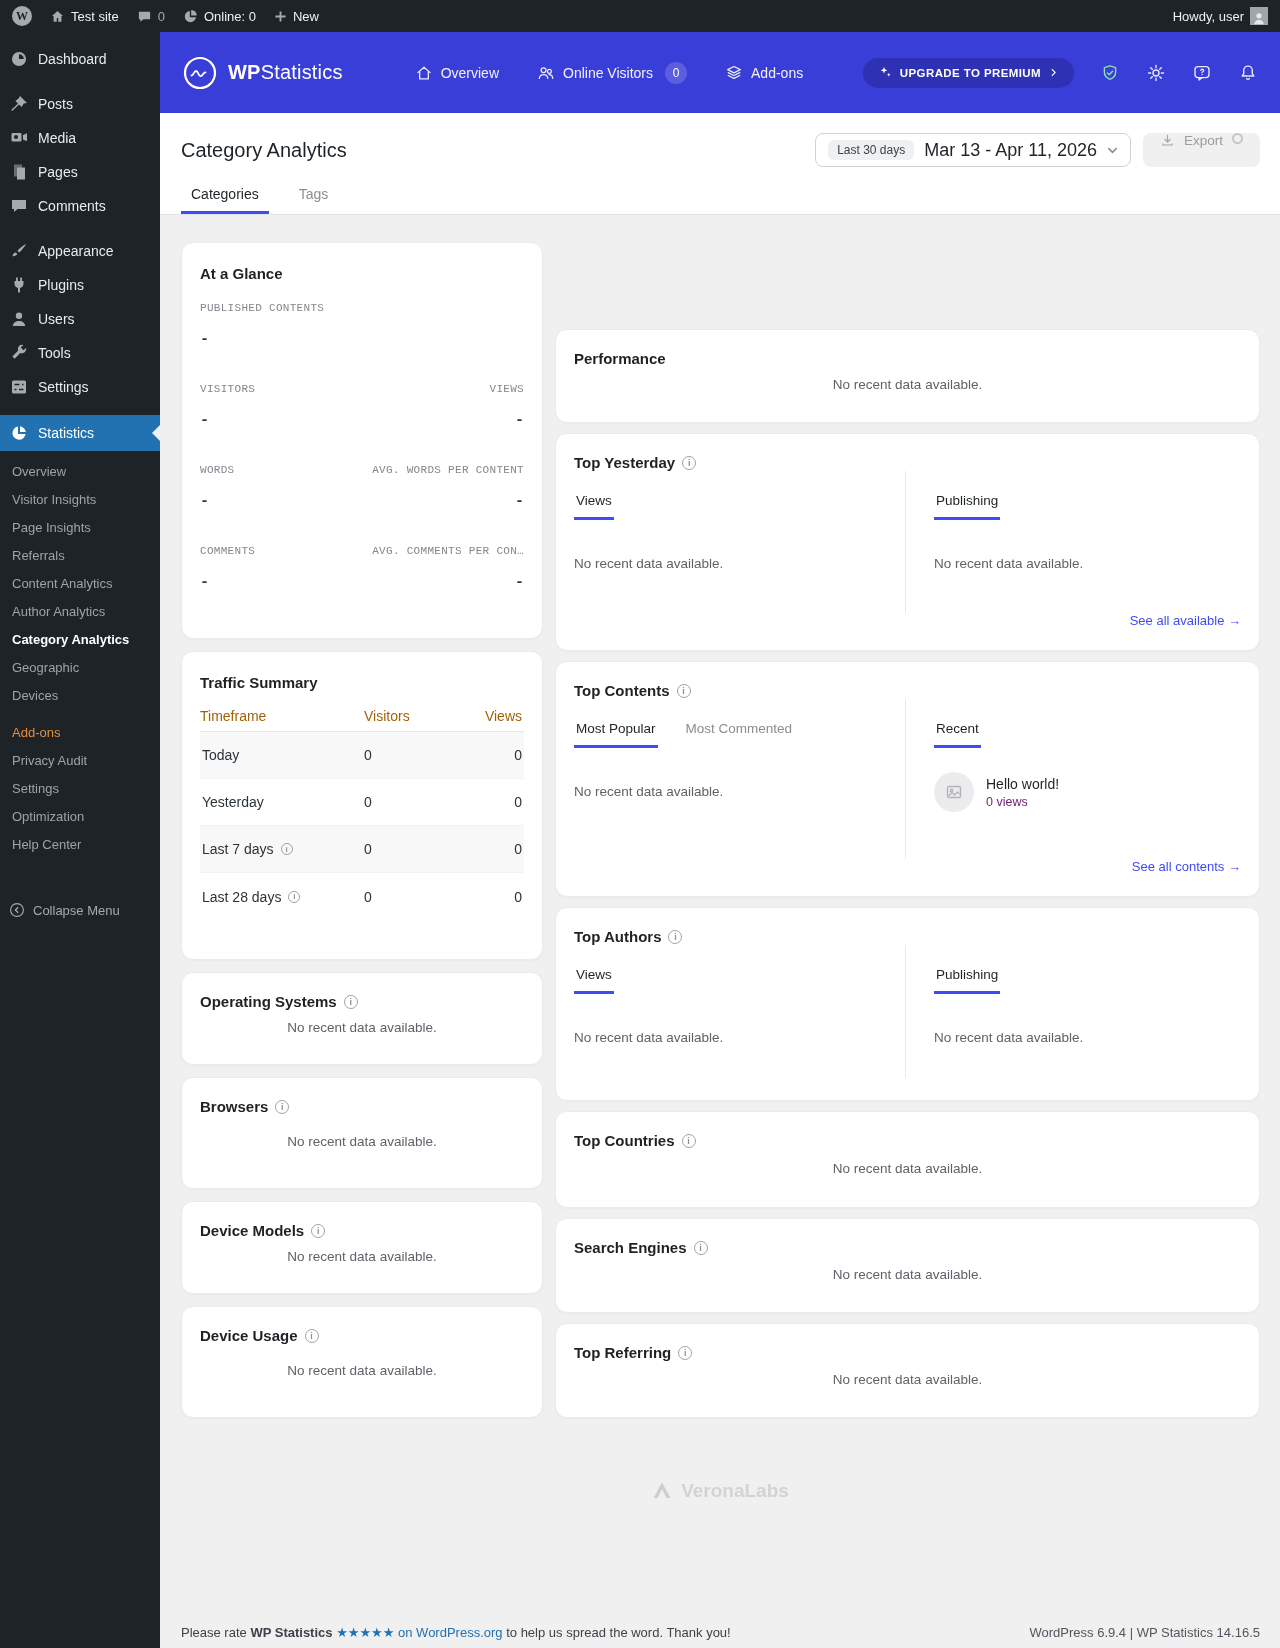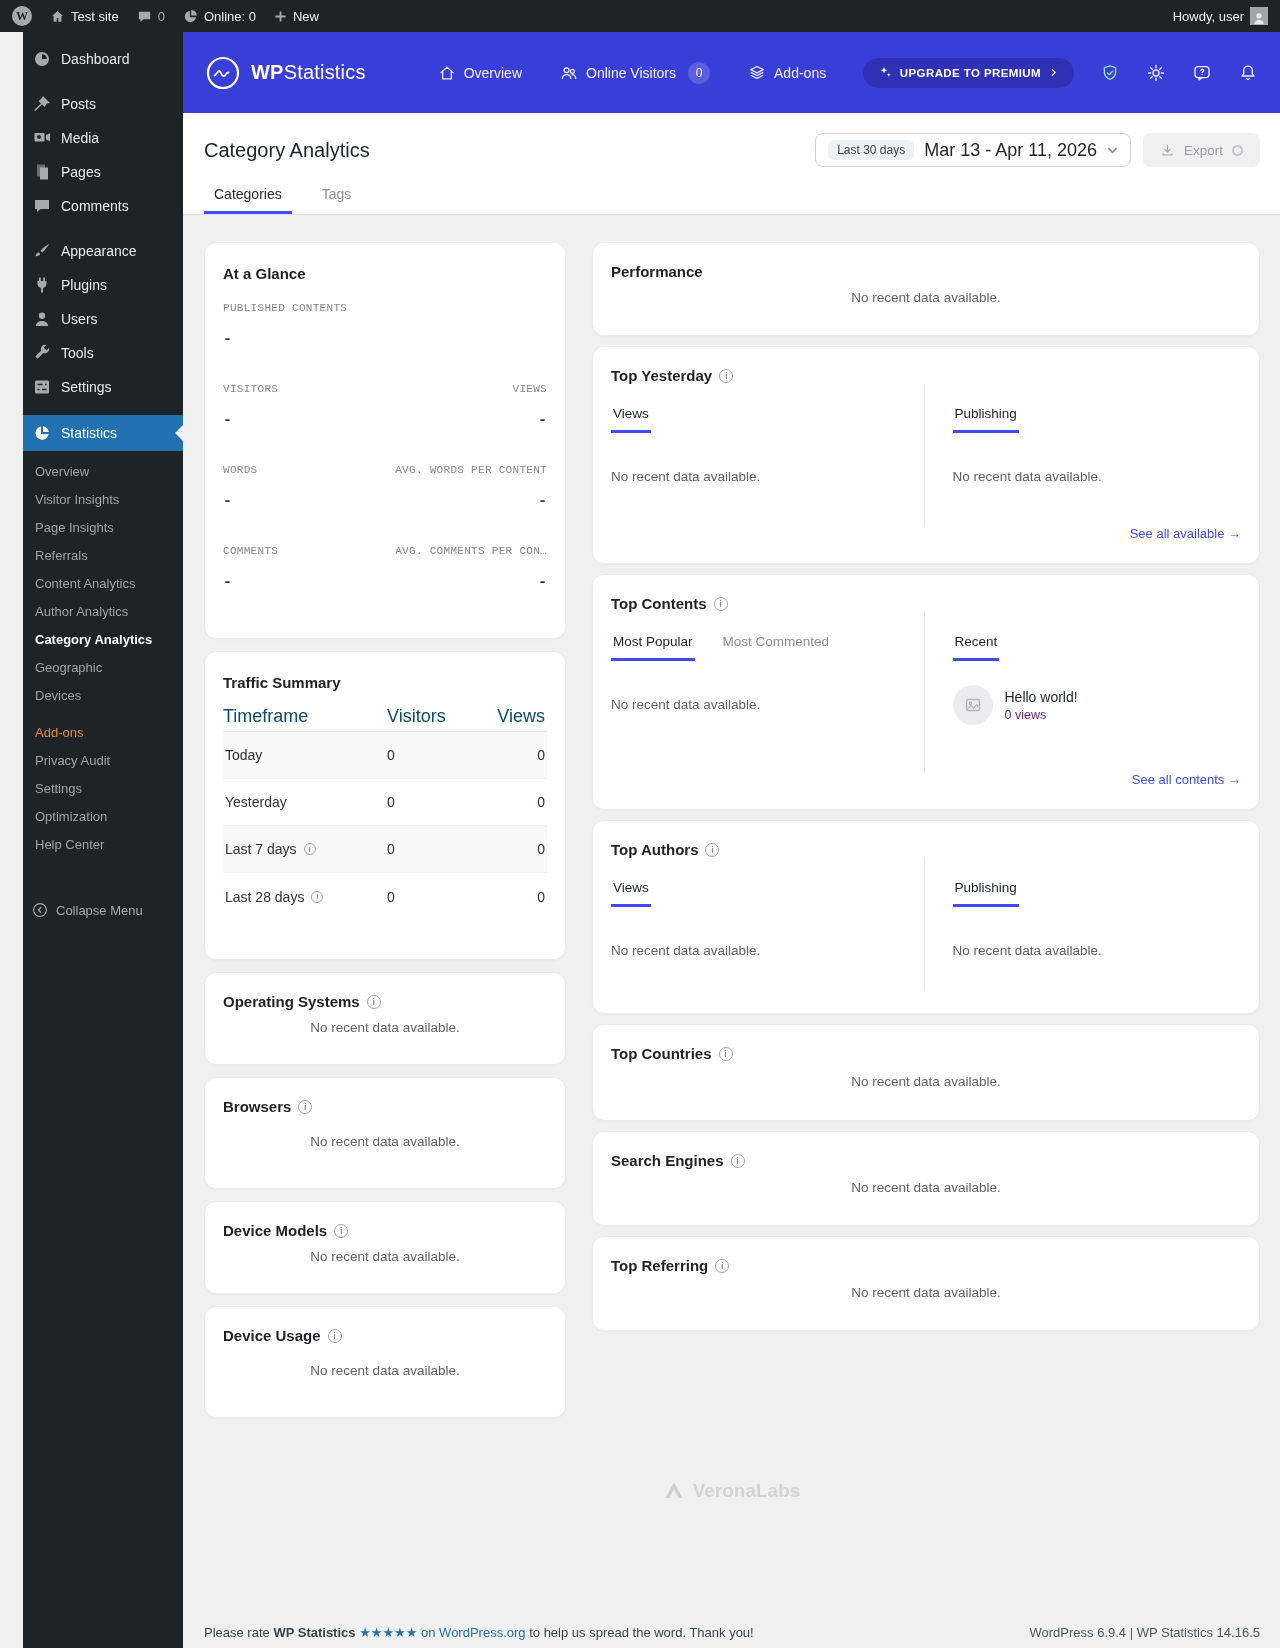--- a/index.html
+++ b/index.html
@@ -21,21 +21,21 @@
     font-size:13px;
   }
   .adminbar .grp { display:flex; align-items:center; gap:6px; }
   .adminbar .dim { color:#a7aaad; }
   .adminbar .spacer { flex:1; }
   .wp-logo-circle { width:20px; height:20px; border-radius:50%; background:#a7aaad; color:#1d2327;
     display:flex; align-items:center; justify-content:center; font-weight:bold; font-size:12px; font-family:"Liberation Serif", serif; }
   .avatar16 { width:18px; height:18px; background:#a0a5aa; display:flex; align-items:flex-end; justify-content:center; overflow:hidden; }
 
   
-  .frame { display:flex; height:1616px;padding-left:23px; }
+  .frame { display:flex; height:1616px; }
 
   
   .sidebar { width:160px; background:#1d2327; flex:none; padding-top:10px; }
   .menu-item { height:34px; display:flex; align-items:center; gap:9px; padding:0 8px 0 9px;
     color:#e8eaec; font-size:14px; cursor:pointer; }
   .menu-item .mi { width:20px; height:20px; flex:none; }
   .menu-item .mi svg { width:20px; height:20px; fill:#a7aaad; }
   .menu-item.sep { margin-top:11px; }
   .menu-item.current { background:#2271b1; color:#fff; position:relative; height:36px; }
   .menu-item.current .mi svg { fill:#fff; }
@@ -74,30 +74,30 @@
   .pagehead { height:102px; background:#fff; border-bottom:1px solid #e3e4e6; display:flex; flex-direction:column; flex:none; }
   .titlerow { display:flex; align-items:center; padding:20px 20px 0 21px; }
   .page-title { font-size:20px; font-weight:500; color:#1d2327; }
   .head-controls { margin-left:auto; display:flex; align-items:center; gap:12px; }
   .datectl { height:34px; background:#fff; border:1px solid #d0d2d6; border-radius:8px;
     display:flex; align-items:center; gap:10px; padding:0 12px; cursor:pointer; }
   .date-chip { background:#eef0f1; border-radius:6px; padding:3px 9px; font-size:12px; color:#3c434a; }
   .date-range { font-size:18px; color:#23262b; font-weight:500; }
   .chev { width:11px; height:11px; }
   .chev svg { width:11px; height:11px; fill:none; stroke:#8c8f94; stroke-width:1.8; stroke-linecap:round; }
-  .export-btn { height:34px; border:none; background:#f0f0f1; border-radius:8px; display:flex; align-items:center;
+  .export-btn { height:34px; border:none; background:#f0f0f1; border-radius:8px; display:flex; 
     gap:9px; padding:0 17px; color:#999da4; font-size:13.5px; cursor:pointer; font-family:inherit; }
   .export-btn svg { width:15px; height:15px; fill:none; stroke:#a2a5ac; stroke-width:1.6; stroke-linecap:round; stroke-linejoin:round; }
   .ring { width:11px; height:11px; border-radius:50%; border:2px solid #c3c5c9; }
   .tabsrow { margin-top:auto; display:flex; padding-left:21px; gap:20px; }
   .ptab { font-size:14px; padding:0 10px 9px; cursor:pointer; color:#8c8f94;text-align:right; }
   .ptab.active { color:#1d2327; font-weight:500; border-bottom:3px solid #404BF2; }
 
   
-  .content { display:flex; gap:26px; padding:27px 20px 0 21px; align-items:flex-start; }
+  .content { display:flex; gap:12px; padding:27px 20px 0 21px; align-items:flex-end; }
   .col-left { width:362px; flex:none; display:flex; flex-direction:column; gap:12px; }
   .col-right { flex:1; display:flex; flex-direction:column; gap:10px; }
 
   .card { background:#fff; border:1px solid #ebebed; border-radius:12px; box-shadow:0 1px 2px rgba(16,16,20,.03); }
   .card-title { font-size:15px; font-weight:600; color:#1f2125; display:flex; align-items:center; gap:7px; }
   .info-i { width:14px; height:14px; border-radius:50%; border:1px solid #a0a3a8; color:#8c8f94;
     font-size:9px; font-weight:bold; display:inline-flex; align-items:center; justify-content:center;
     font-style:normal; flex:none; }
   .info-i.small { width:12px; height:12px; font-size:8px; }
   .no-data { color:#5f6268; font-size:13.5px; }
@@ -109,21 +109,21 @@
   .g-cols { display:flex; justify-content:space-between; gap:12px; }
   .g-cell { min-width:0; }
   .g-cell.right { text-align:right; }
   .g-label { font-size:11px; color:#83868c; letter-spacing:.3px; white-space:nowrap; overflow:hidden; text-overflow:ellipsis; }
   .g-val { margin-top:17px; font-size:15px; font-weight:600; color:#33363b; }
 
   
   .traffic { height:309px; padding:22px 18px 0; }
   .t-table { margin-top:10px; }
   .t-head, .t-row { display:grid; grid-template-columns:1fr 96px 64px; align-items:center; }
-  .t-head { height:31px; color:#0c4a6e; font-size:18px; border-bottom:1px solid #e7e8ea; }
+  .t-head { height:31px; color:#a16207; font-size:14px; border-bottom:1px solid #e7e8ea; }
   .t-row { height:47px; font-size:14px; color:#2c3338; border-bottom:1px solid #f3f3f4; }
   .t-row:nth-child(even) { background:#f8f8f9; }
   .t-row:last-child { border-bottom:none; }
   .t-c2 { text-align:left; }
   .t-c3 { text-align:right; padding-right:2px; }
   .t-label { display:flex; align-items:center; gap:7px; padding-left:2px; }
 
   
   .simple { display:flex; flex-direction:column; padding:20px 18px; }
   .simple .no-data { flex:1; display:flex; align-items:center; justify-content:center; text-align:center; }

